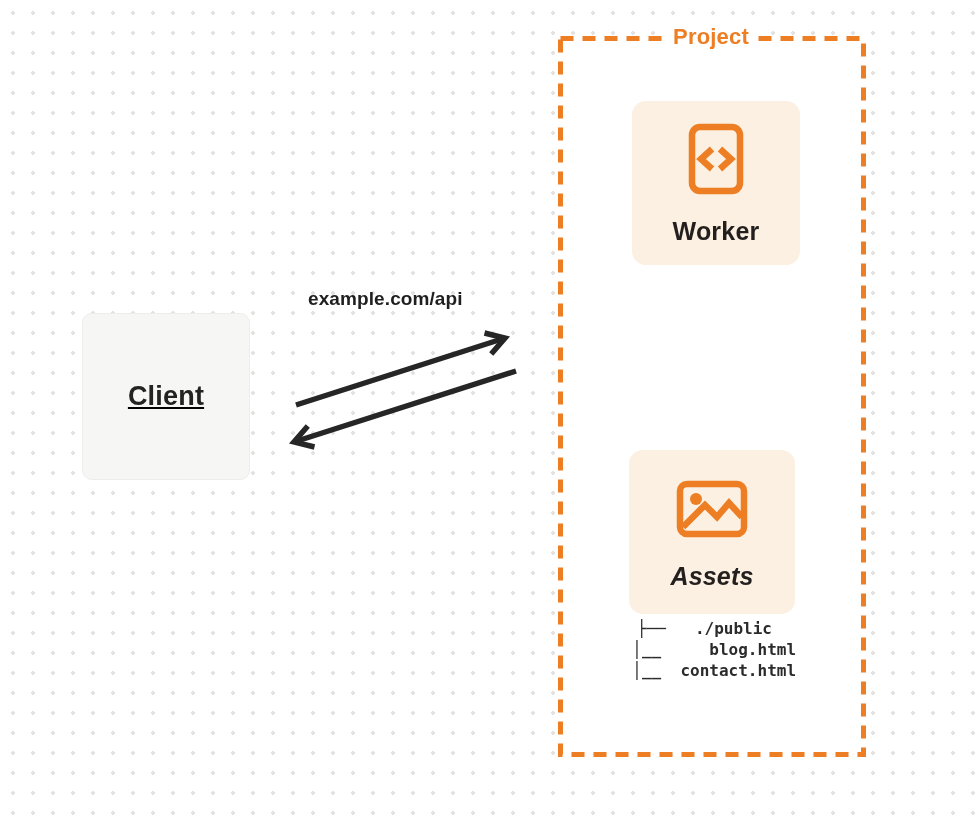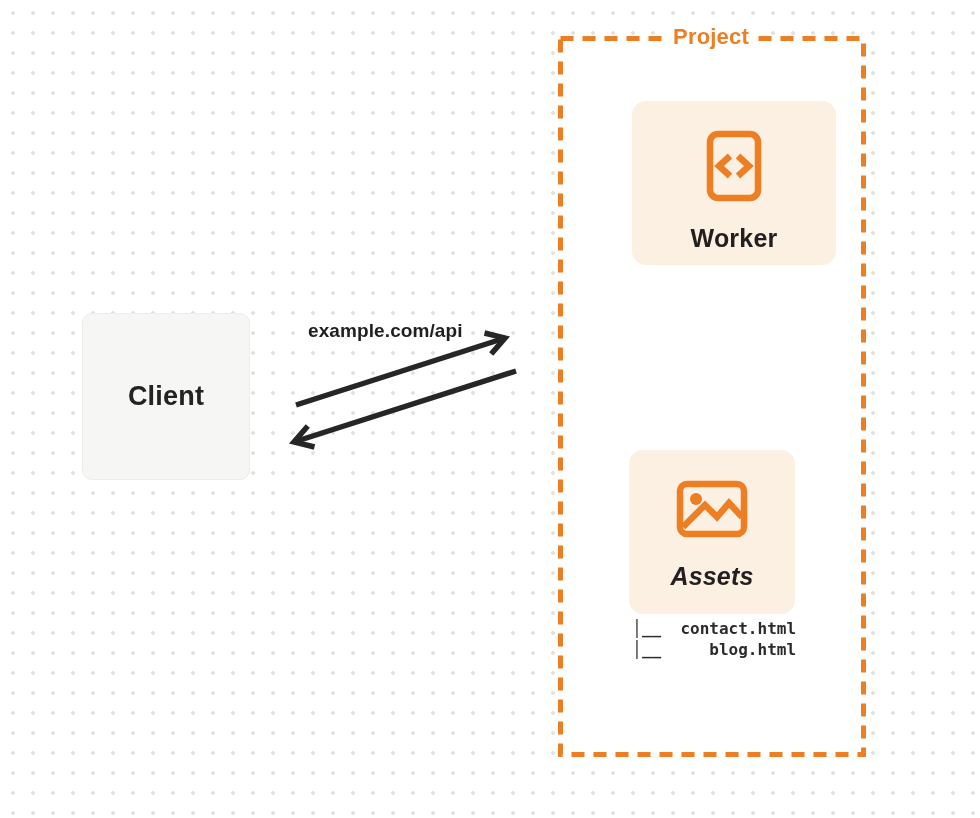--- a/index.html
+++ b/index.html
@@ -45,34 +45,35 @@
     letter-spacing:.2px;
     white-space:nowrap;
   }
   .node{position:absolute;display:flex;flex-direction:column;align-items:center;}
   .client{
     left:82px;top:313px;width:168px;height:167px;
     background:var(--client-fill,#F6F6F5);
     border:1px solid #ededeb;
     border-radius:10px;
     justify-content:center;
+    text-decoration:underline;
   }
   .client-label{
     font-size:27px;font-weight:700;color:var(--ink,#232323);letter-spacing:.2px;
   }
   .request-label{
     position:absolute;left:308px;top:288px;
     font-size:19px;font-weight:700;color:#1f1f1f;
-    white-space:nowrap;letter-spacing:.1px;margin-top:32px;
+    white-space:nowrap;letter-spacing:.1px;
   }
   .card{
     background:var(--node-fill,#FBF0E1);
     border-radius:14px;
   }
-  .worker{left:632px;top:101px;width:204px;height:164px;padding-top:29px;}
+  .worker{left:632px;top:101px;width:168px;height:164px;padding-top:22px;}
   .assets{left:629px;top:450px;width:166px;height:164px;padding-top:30px;font-style:italic;}
   .worker .node-label{margin-top:22px;}
   .assets .node-label{margin-top:24px;}
   .node-label{
     font-size:25px;font-weight:700;color:#221f1e;letter-spacing:.2px;line-height:28px;
   }
   .icon .stroke{
     fill:none;
     stroke:var(--accent,#ED7E23);
     stroke-width:6.5;
@@ -127,17 +128,18 @@
   <div class="node card assets">
     <svg class="icon" width="72" height="58" viewBox="0 0 72 58" xmlns="http://www.w3.org/2000/svg">
       <rect class="stroke" x="4" y="4" width="64" height="50" rx="7"></rect>
       <circle class="fill" cx="20" cy="19" r="6"></circle>
       <path class="stroke" d="M7,47 L29,25 L41,37 L53,23 L66,37"></path>
     </svg>
     <span class="node-label">Assets</span>
   </div>
 
   <div class="file-tree">
+    <div class="tree-line">├──   ./public</div>
+    <div class="tree-line">  │__     blog.html</div>
     <div class="tree-line">  │__  contact.html</div>
-    <div class="tree-line">  │__     blog.html</div>
   </div>
 
 </div>
 
 </body></html>

